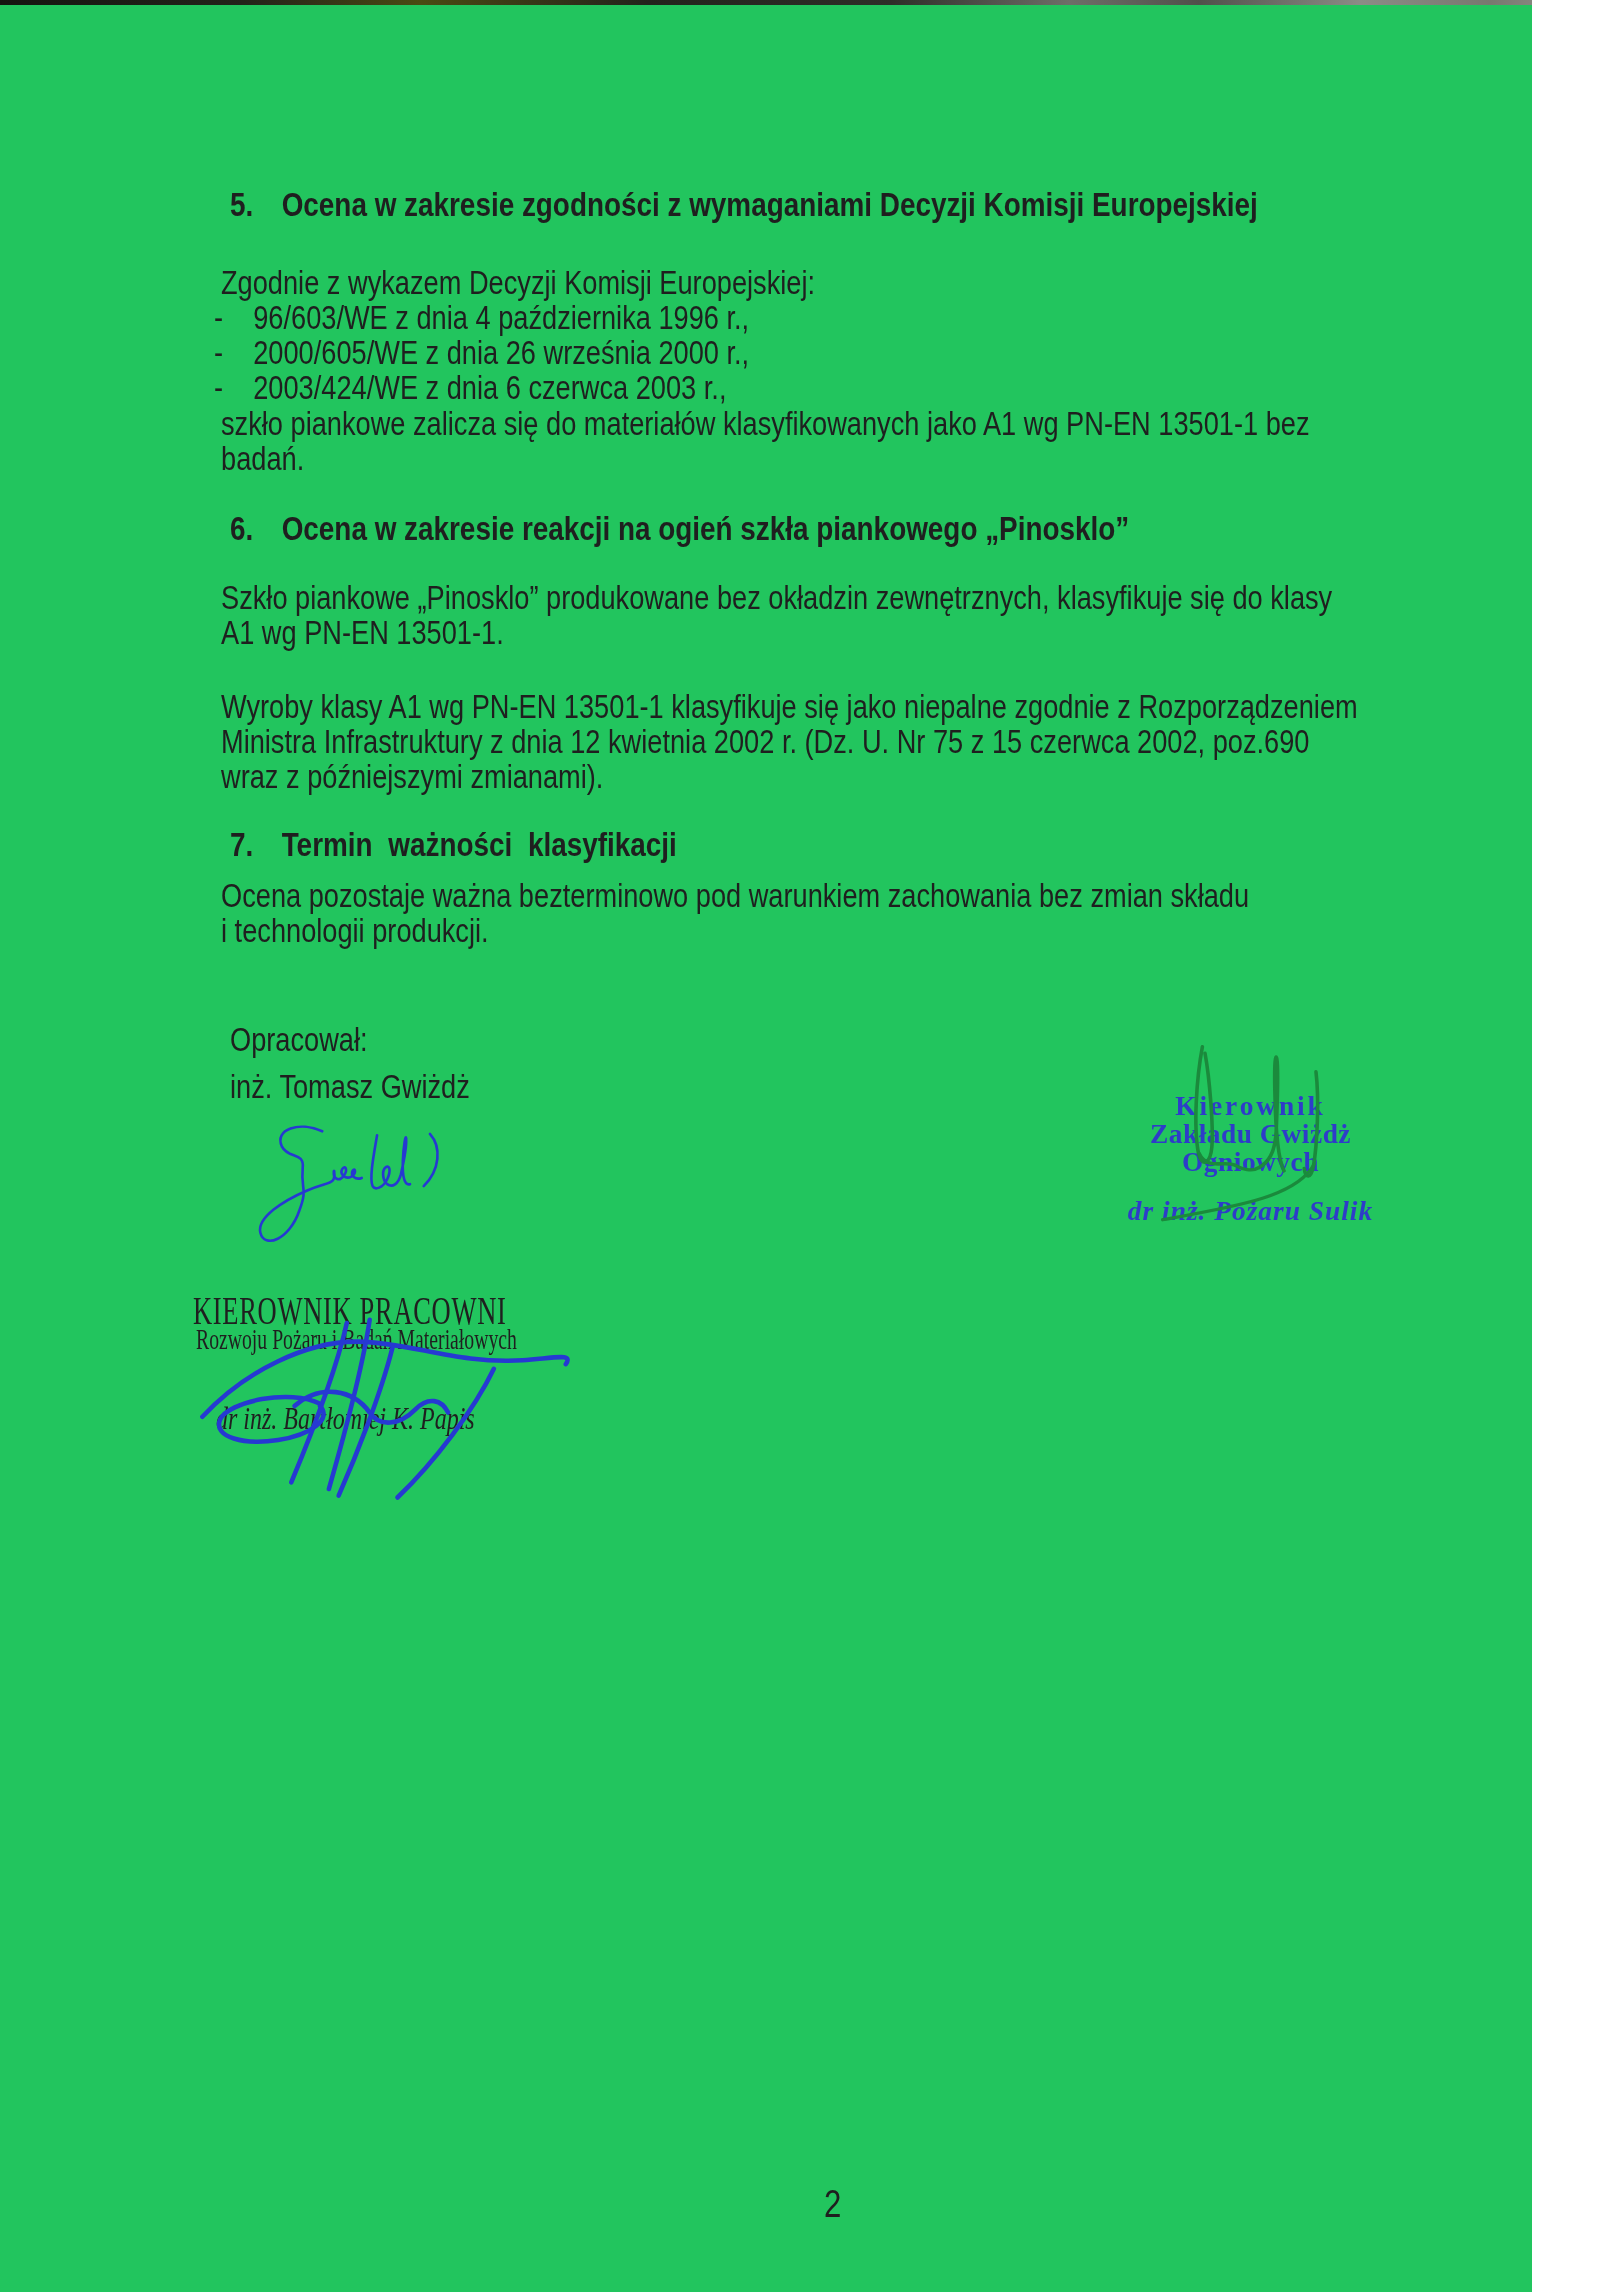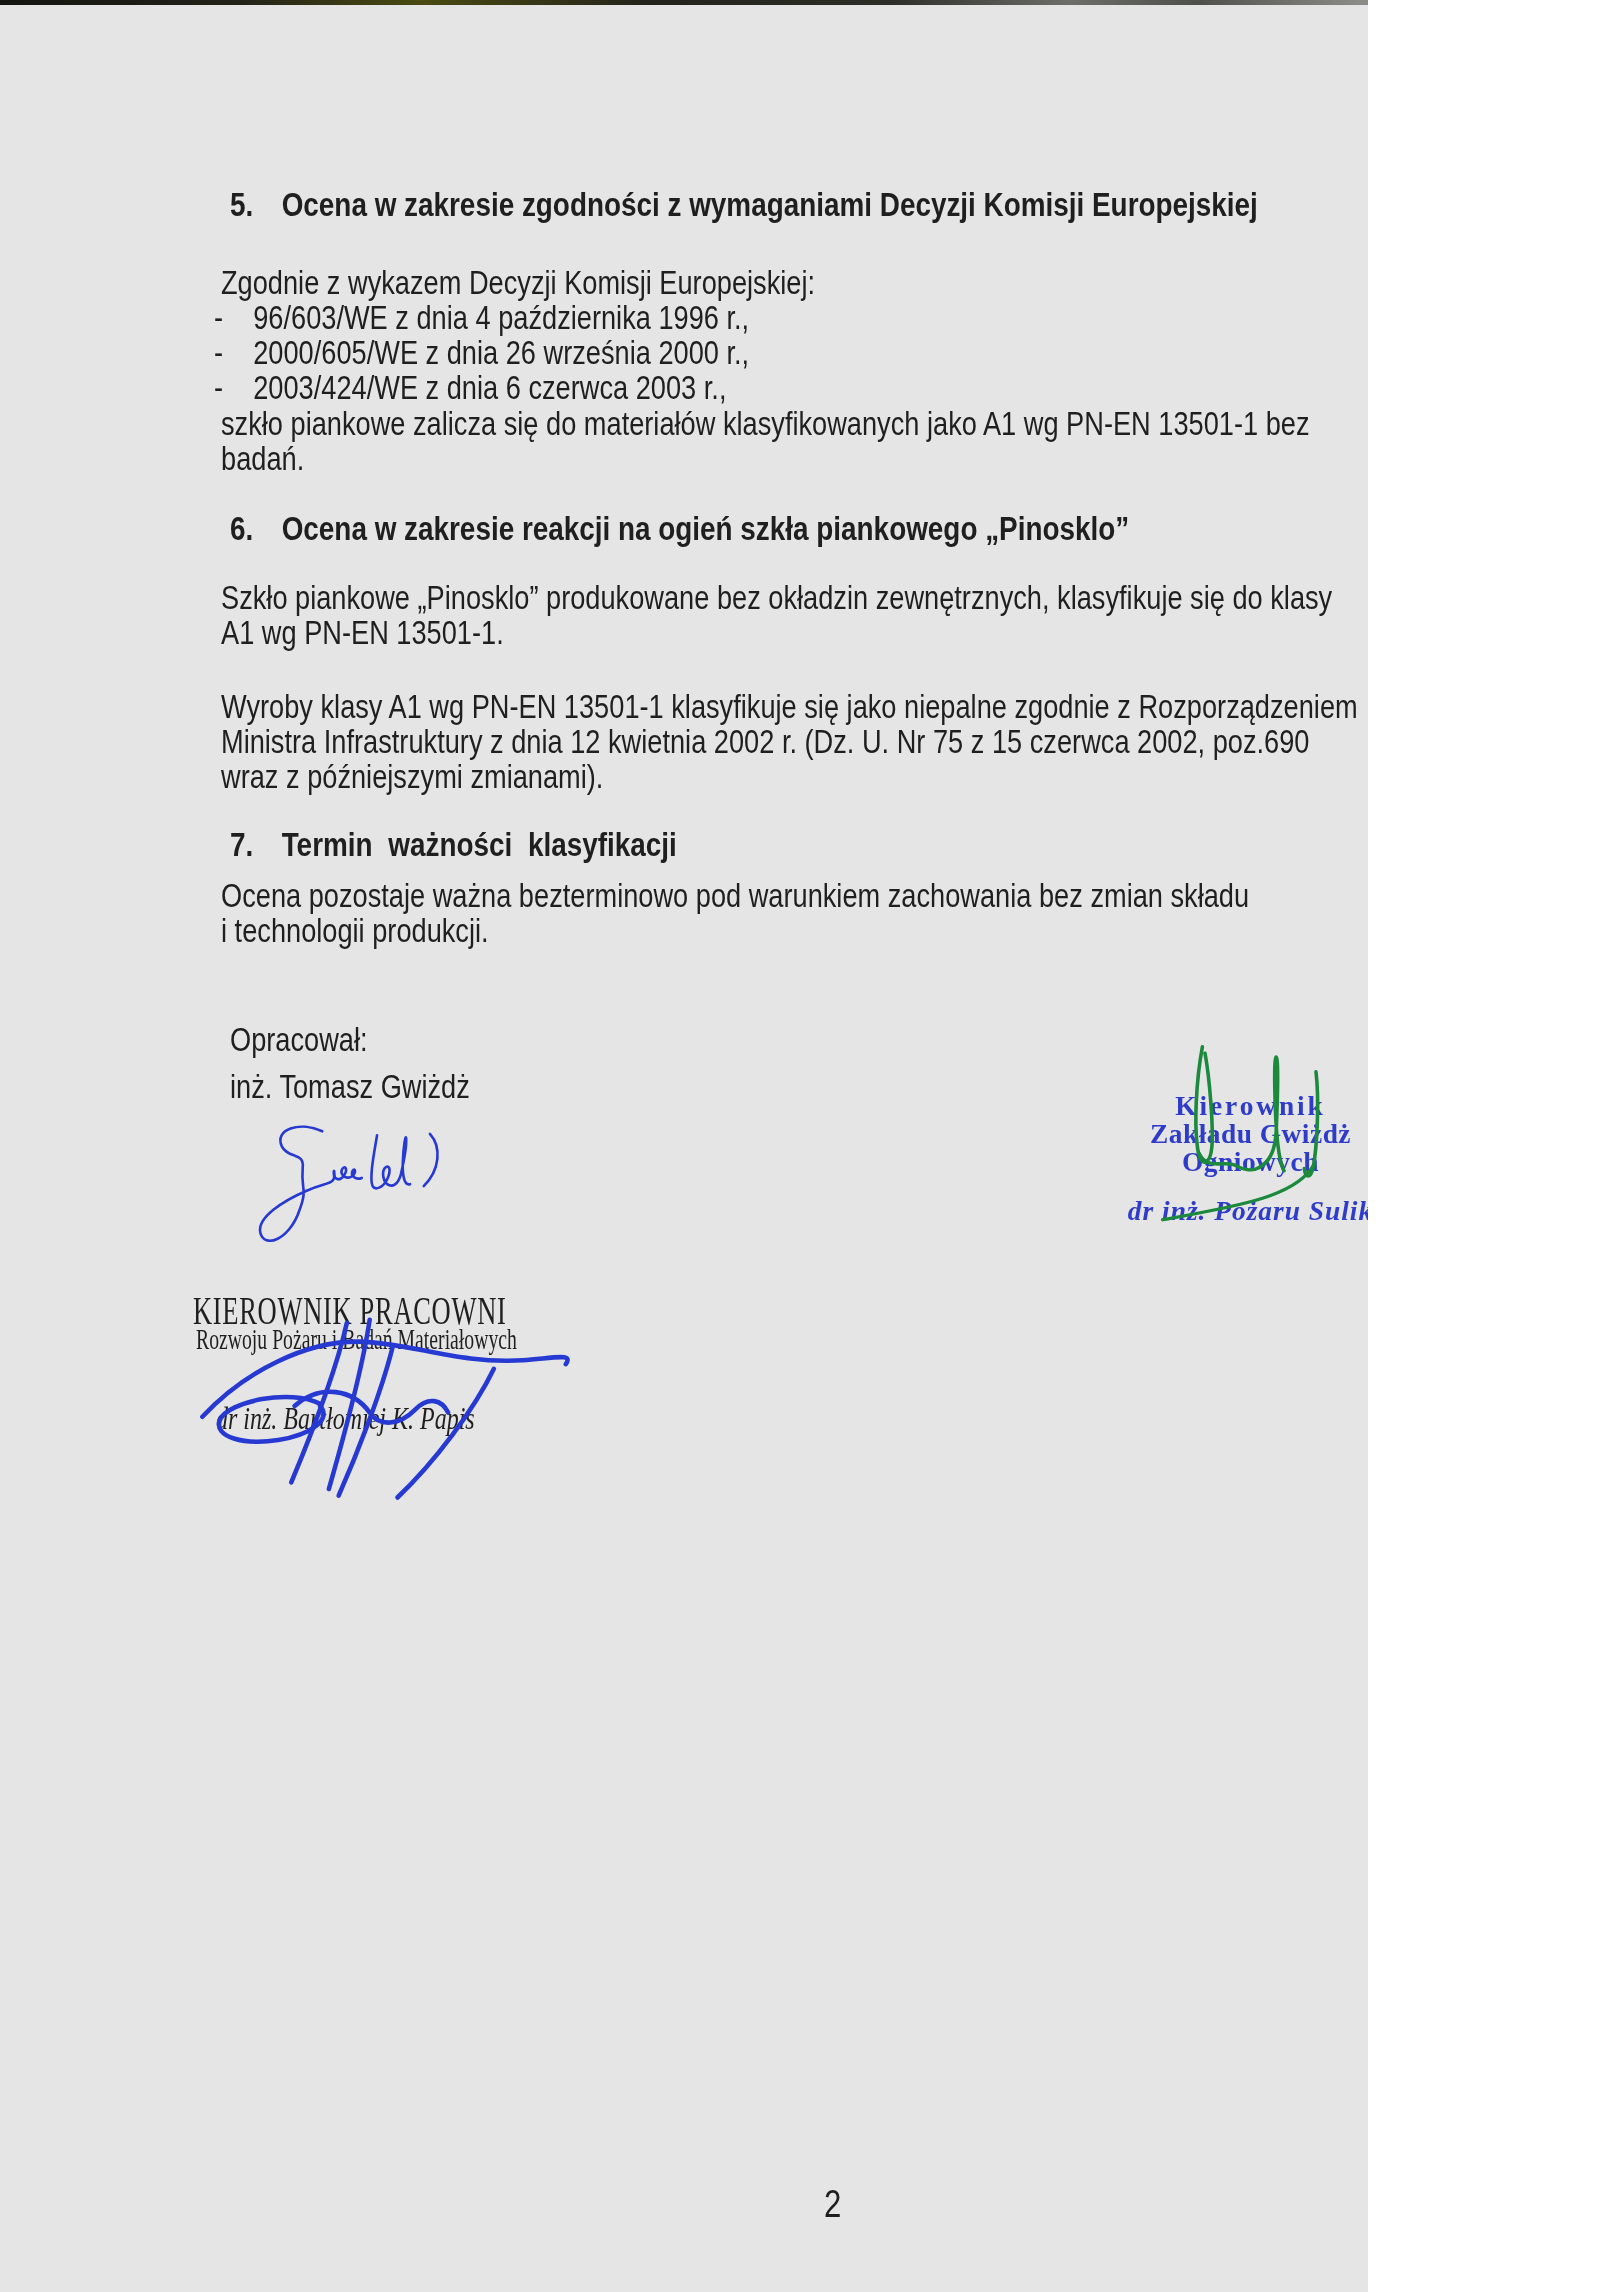--- a/index.html
+++ b/index.html
@@ -1,16 +1,16 @@
 <!DOCTYPE html>
 <html lang="pl" style="--ink: #1f1f1f; --signature-blue: #2639d2; --signature-green: #1b8a3c; --stamp-blue: #2e3cc9;"><head>
 <meta charset="utf-8">
 <style>
   html,body{margin:0;padding:0;background:#ffffff;}
-  .page{position:relative;width:1368px;height:2293px;background:#e5e5e5;overflow:hidden;
+  .page{position:relative;width:1532px;height:2293px;background:#22c55e;overflow:hidden;
         font-family:"Liberation Sans","DejaVu Sans",sans-serif;color:var(--ink,#1f1f1f);}
   .abs{position:absolute;}
   
   .t{position:absolute;font-size:34px;line-height:35px;white-space:nowrap;
      transform:scaleX(0.80);transform-origin:0 0;color:var(--ink,#1f1f1f);}
   .h{position:absolute;font-size:34px;line-height:35px;font-weight:bold;white-space:nowrap;
      transform:scaleX(0.82);transform-origin:0 0;color:var(--ink,#1f1f1f);}
   .h .num{display:inline-block;width:63px;}
   .h7{word-spacing:9.8px;}
   .bullets{position:absolute;font-size:34px;line-height:35px;white-space:nowrap;

